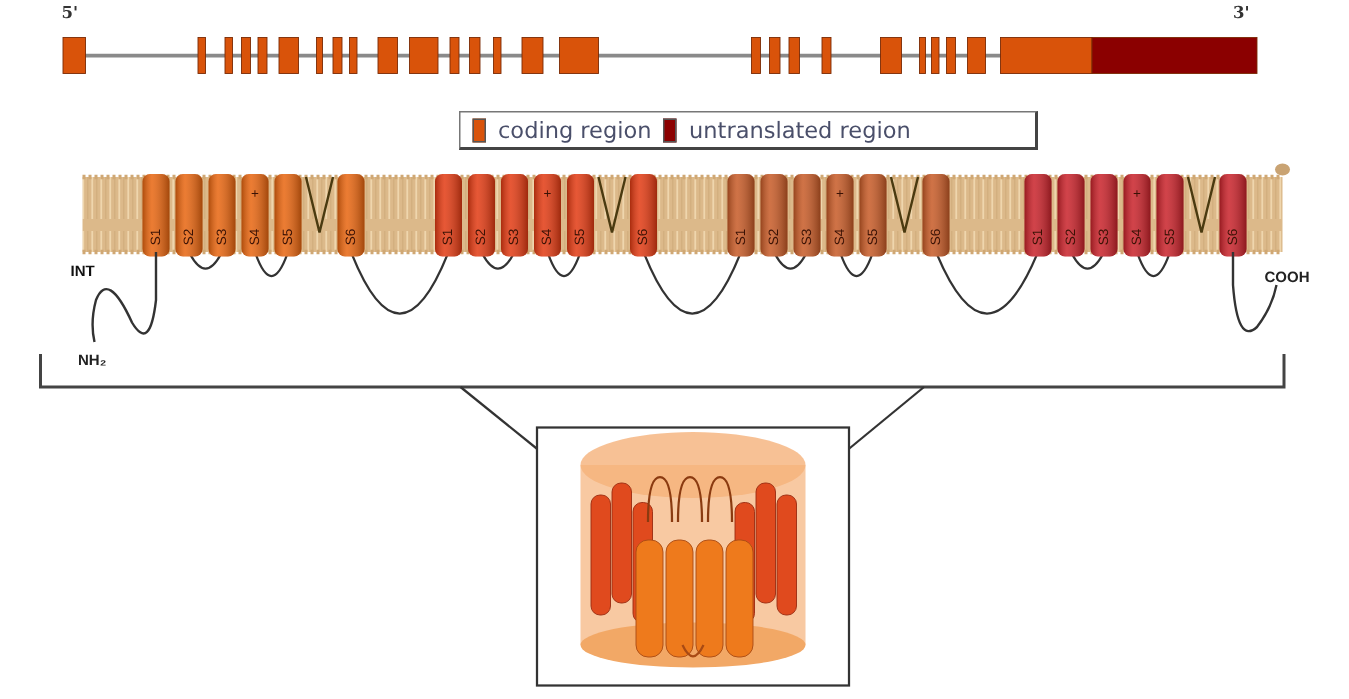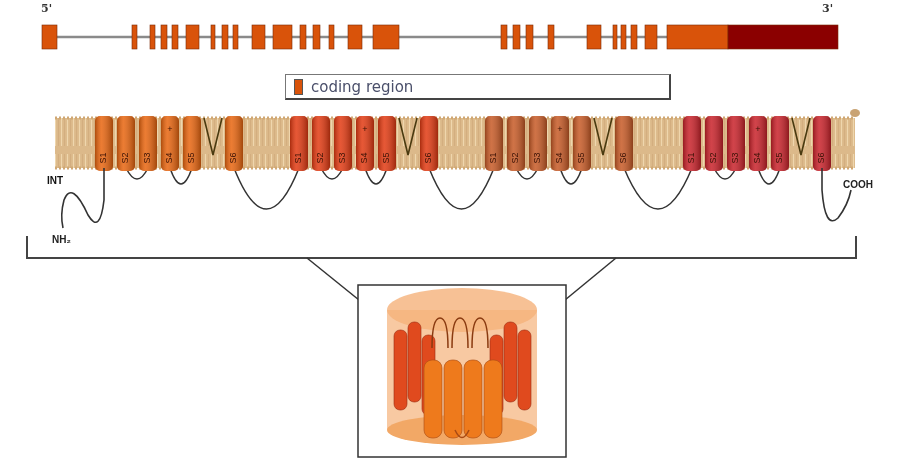--- a/index.html
+++ b/index.html
@@ -1,19 +1,19 @@
 <!DOCTYPE html>
 <html><head>
 <meta charset="utf-8">
 <style>
   html, body { margin: 0; padding: 0; background: #ffffff; }
   body { width: 899px; height: 466px; position: relative; overflow: hidden;
          font-family: "Liberation Sans", sans-serif; }
   #fig { position: absolute; left: 0; top: 0; }
-  .legend { position: absolute; left: 285px; top: 74px; width: 386px; height: 26px;
+  .legend { position: absolute; left: 306px; top: 74px; width: 386px; height: 26px;
             border: 1px solid #777; border-bottom: 2px solid #444; border-right: 2px solid #444;
             background: #fff; box-sizing: border-box; display: flex; align-items: center;
             padding-left: 8px; font-family: "DejaVu Sans", sans-serif; font-size: 15px;
             color: #4a4f6a; }
   .swatch { width: 9px; height: 16px; border: 1px solid #555; box-sizing: border-box;
             margin-right: 8px; }
   .leg-item { display: flex; align-items: center; margin-right: 6px; }
   .leg-text { margin-right: 2px; }
 </style>
 </head>
@@ -251,13 +251,17 @@
       </g>
     <path d="M 455 430 Q 462 445 469 430" fill="none" stroke="#a84a14" stroke-width="1.5"></path>
   </g>
 </svg>
 
 <div class="legend">
   <div class="leg-item">
     <span class="swatch" style="background:#d9530a"></span>
     <span class="leg-text">coding region</span>
   </div>
+  <div class="leg-item">
+    <span class="swatch" style="background:#8b0000"></span>
+    <span class="leg-text">untranslated region</span>
+  </div>
 </div>
 
 </body></html>

